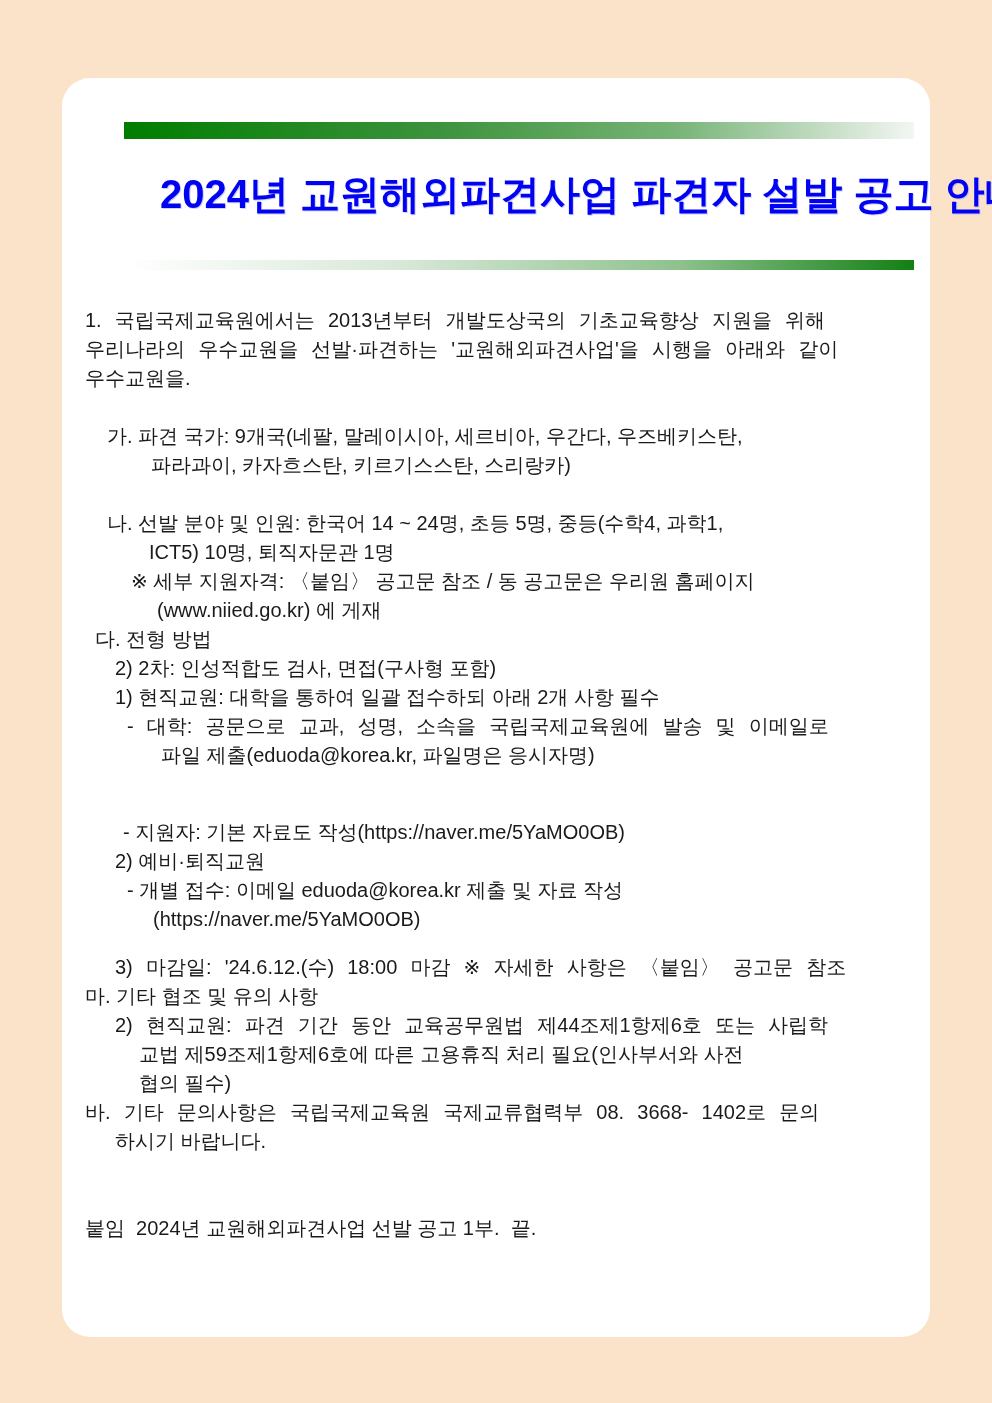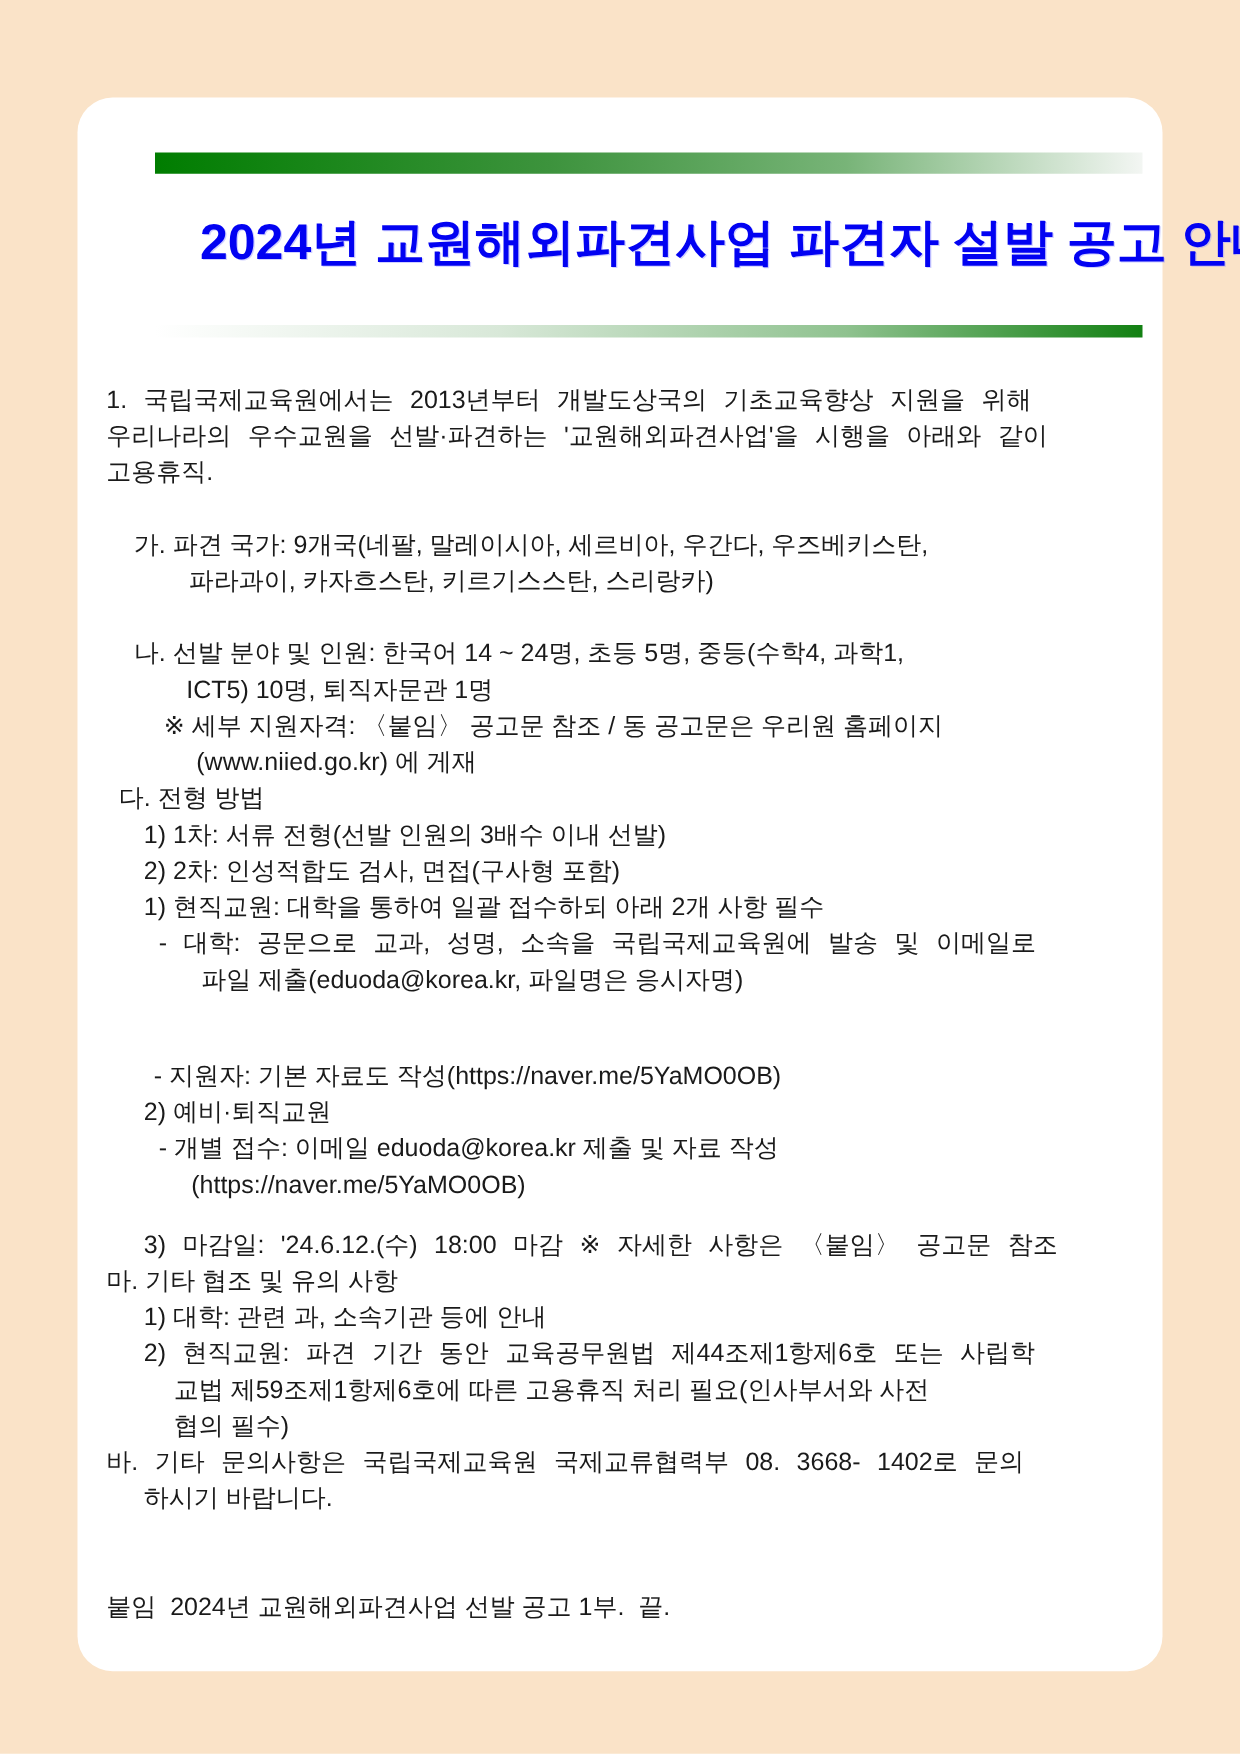--- a/index.html
+++ b/index.html
@@ -71,42 +71,40 @@
 
 <div class="page">
   <div class="card">
     <div class="bar-top"></div>
     <div class="title">2024년 교원해외파견사업 파견자 설발 공고 안내</div>
     <div class="bar-bottom"></div>
     <div class="body-text">
 
     <div class="line j">1. 국립국제교육원에서는 2013년부터 개발도상국의 기초교육향상 지원을 위해</div>
         <div class="line j">우리나라의 우수교원을 선발·파견하는 '교원해외파견사업'을 시행을 아래와 같이</div>
-        <div class="line">고용휴직.</div>
+        <div class="line">우수교원을.</div>
         <div class="line"></div>
         <div class="line" style="padding-left: 22px;">가. 파견 국가: 9개국(네팔, 말레이시아, 세르비아, 우간다, 우즈베키스탄,</div>
         <div class="line" style="padding-left: 66px;">파라과이, 카자흐스탄, 키르기스스탄, 스리랑카)</div>
         <div class="line"></div>
         <div class="line" style="padding-left: 22px;">나. 선발 분야 및 인원: 한국어 14 ~ 24명, 초등 5명, 중등(수학4, 과학1,</div>
         <div class="line" style="padding-left: 64px;">ICT5) 10명, 퇴직자문관 1명</div>
         <div class="line" style="padding-left: 46px;">※ 세부 지원자격: 〈붙임〉 공고문 참조 / 동 공고문은 우리원 홈페이지</div>
         <div class="line" style="padding-left: 72px;">(www.niied.go.kr) 에 게재</div>
         <div class="line" style="padding-left: 10px;">다. 전형 방법</div>
-        <div class="line" style="padding-left: 30px;">1) 1차: 서류 전형(선발 인원의 3배수 이내 선발)</div>
         <div class="line" style="padding-left: 30px;">2) 2차: 인성적합도 검사, 면접(구사형 포함)</div>
         <div class="line" style="padding-left: 30px;">1) 현직교원: 대학을 통하여 일괄 접수하되 아래 2개 사항 필수</div>
         <div class="line j" style="padding-left: 42px;">- 대학: 공문으로 교과, 성명, 소속을 국립국제교육원에 발송 및 이메일로</div>
         <div class="line" style="padding-left: 76px;">파일 제출(eduoda@korea.kr, 파일명은 응시자명)</div>
         <div class="line" style="padding-left: 38px; margin-top: 48px;">- 지원자: 기본 자료도 작성(https://naver.me/5YaMO0OB)</div>
         <div class="line" style="padding-left: 30px;">2) 예비·퇴직교원</div>
         <div class="line" style="padding-left: 42px;">- 개별 접수: 이메일 eduoda@korea.kr 제출 및 자료 작성</div>
         <div class="line" style="padding-left: 68px;">(https://naver.me/5YaMO0OB)</div>
         <div class="line j" style="padding-left: 30px; margin-top: 19px;">3) 마감일: '24.6.12.(수) 18:00 마감 ※ 자세한 사항은 〈붙임〉 공고문 참조</div>
         <div class="line">마. 기타 협조 및 유의 사항</div>
-        <div class="line" style="padding-left: 30px;">1) 대학: 관련 과, 소속기관 등에 안내</div>
         <div class="line j" style="padding-left: 30px;">2) 현직교원: 파견 기간 동안 교육공무원법 제44조제1항제6호 또는 사립학</div>
         <div class="line" style="padding-left: 54px;">교법 제59조제1항제6호에 따른 고용휴직 처리 필요(인사부서와 사전</div>
         <div class="line" style="padding-left: 54px;">협의 필수)</div>
         <div class="line j">바. 기타 문의사항은 국립국제교육원 국제교류협력부 08. 3668- 1402로 문의</div>
         <div class="line" style="padding-left: 30px;">하시기 바랍니다.</div>
         <div class="line"></div>
         <div class="line"></div>
         <div class="line">붙임  2024년 교원해외파견사업 선발 공고 1부.  끝.</div>
       </div>
   </div>

